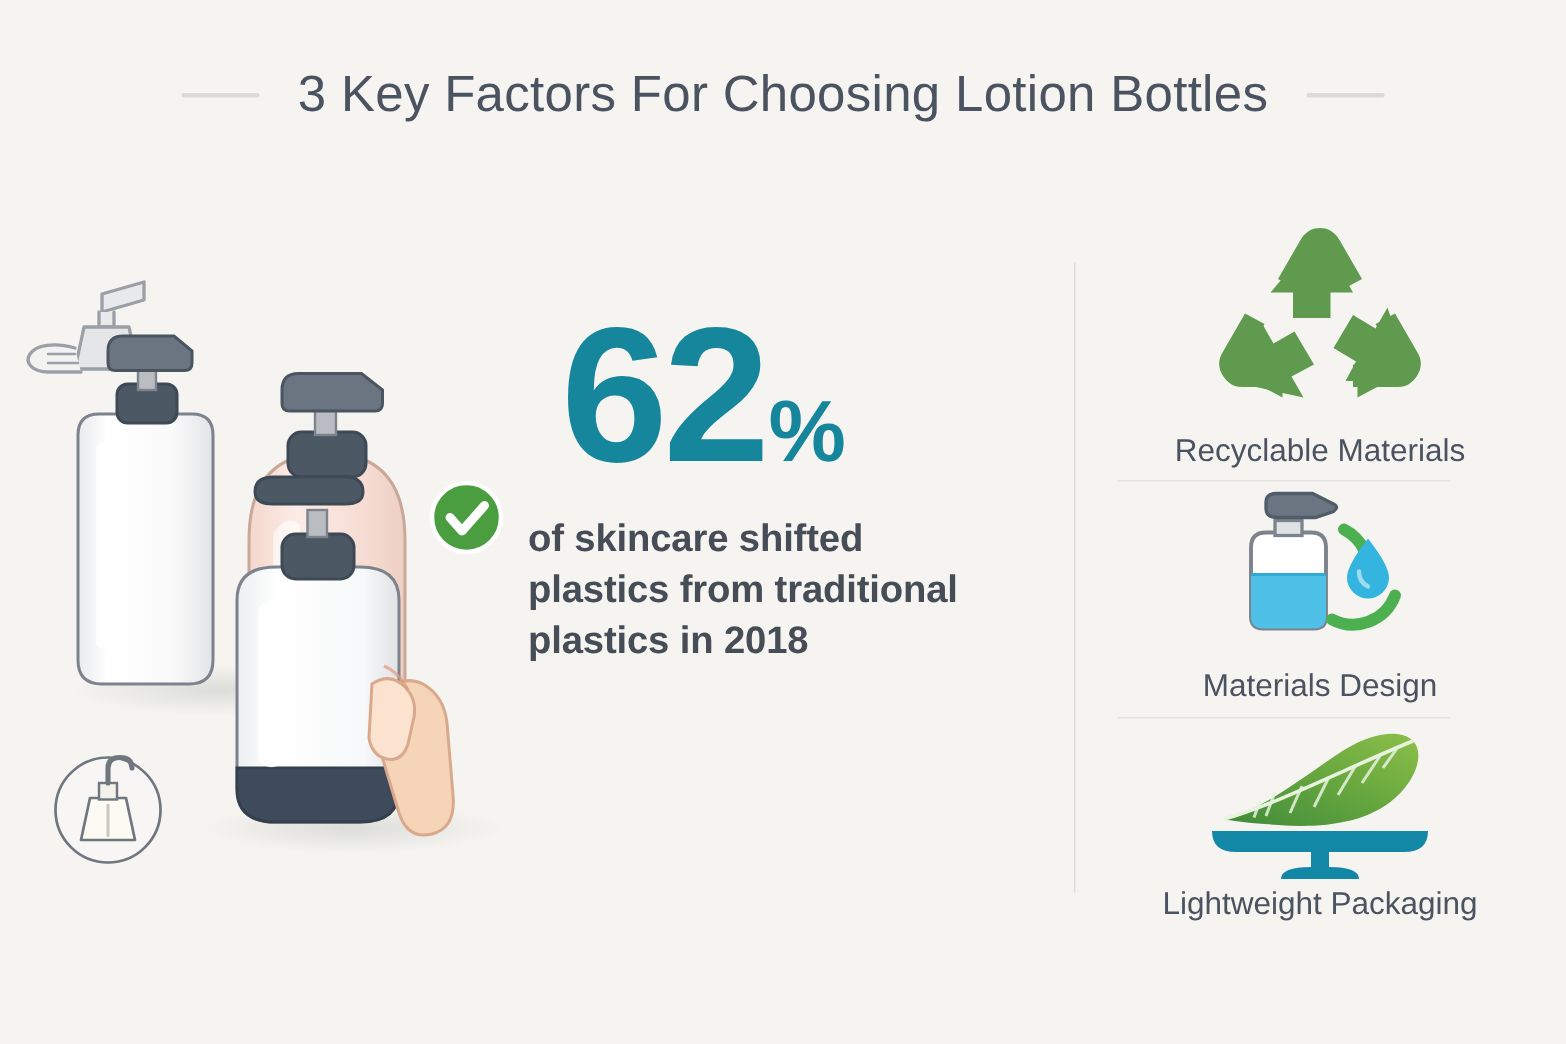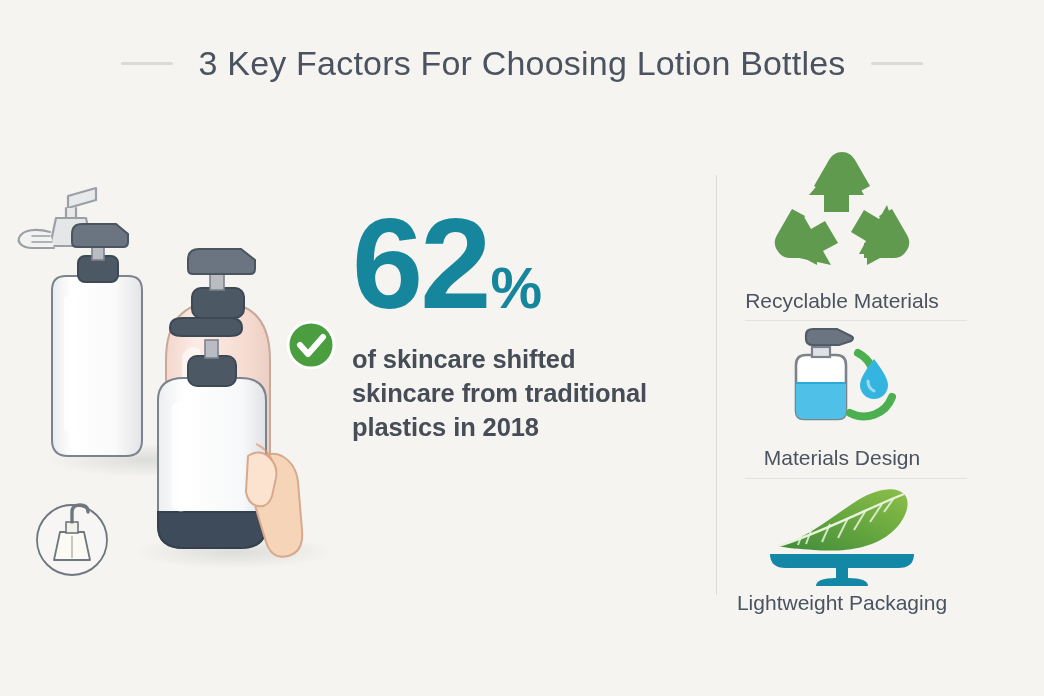--- a/index.html
+++ b/index.html
@@ -26,37 +26,38 @@
 
   
   .illus{position:absolute;left:10px;top:160px;width:350px;height:430px;}
   .illus svg{display:block;width:100%;height:100%;}
 
   
   .stat{position:absolute;left:352px;top:205px;width:340px;}
   .stat-figure{
     display:flex;align-items:baseline;line-height:.92;
     color:#16869c;
+    margin-left:22px;
   }
   .stat-number{font-size:128px;font-weight:700;letter-spacing:-3px;}
   .stat-unit{font-size:58px;font-weight:700;margin-left:2px;}
   .stat-desc{
     margin-top:20px;
     font-size:25.5px;font-weight:700;color:#464d57;
     line-height:1.33;letter-spacing:-.1px;
   }
 
   
   .vdivider{
     position:absolute;left:716px;top:175px;width:1px;height:420px;
     background:#dddbd7;
   }
 
   
-  .features{position:absolute;left:692px;top:150px;width:300px;height:480px;}
+  .features{position:absolute;left:730px;top:150px;width:300px;height:480px;}
   .feature{
     position:absolute;left:0;width:300px;
     display:flex;flex-direction:column;align-items:center;
   }
   .feature-icon{display:flex;align-items:center;justify-content:center;}
   .feature-icon svg{display:block;}
   .feature-label{
     font-size:21px;color:#4b5360;font-weight:400;white-space:nowrap;
     line-height:1;
   }
@@ -167,21 +168,21 @@
     </svg>
   </div>
 
   <div class="stat">
     <div class="stat-figure">
       <span class="stat-number">62</span>
       <span class="stat-unit">%</span>
     </div>
     <div class="stat-desc">
       <div>of skincare shifted</div>
-      <div>skincare from traditional</div>
+      <div>plastics from traditional</div>
       <div>plastics in 2018</div>
     </div>
   </div>
 
   <div class="vdivider"></div>
 
   <div class="hsep hsep-1"></div>
   <div class="hsep hsep-2"></div>
 
   <div class="features">

